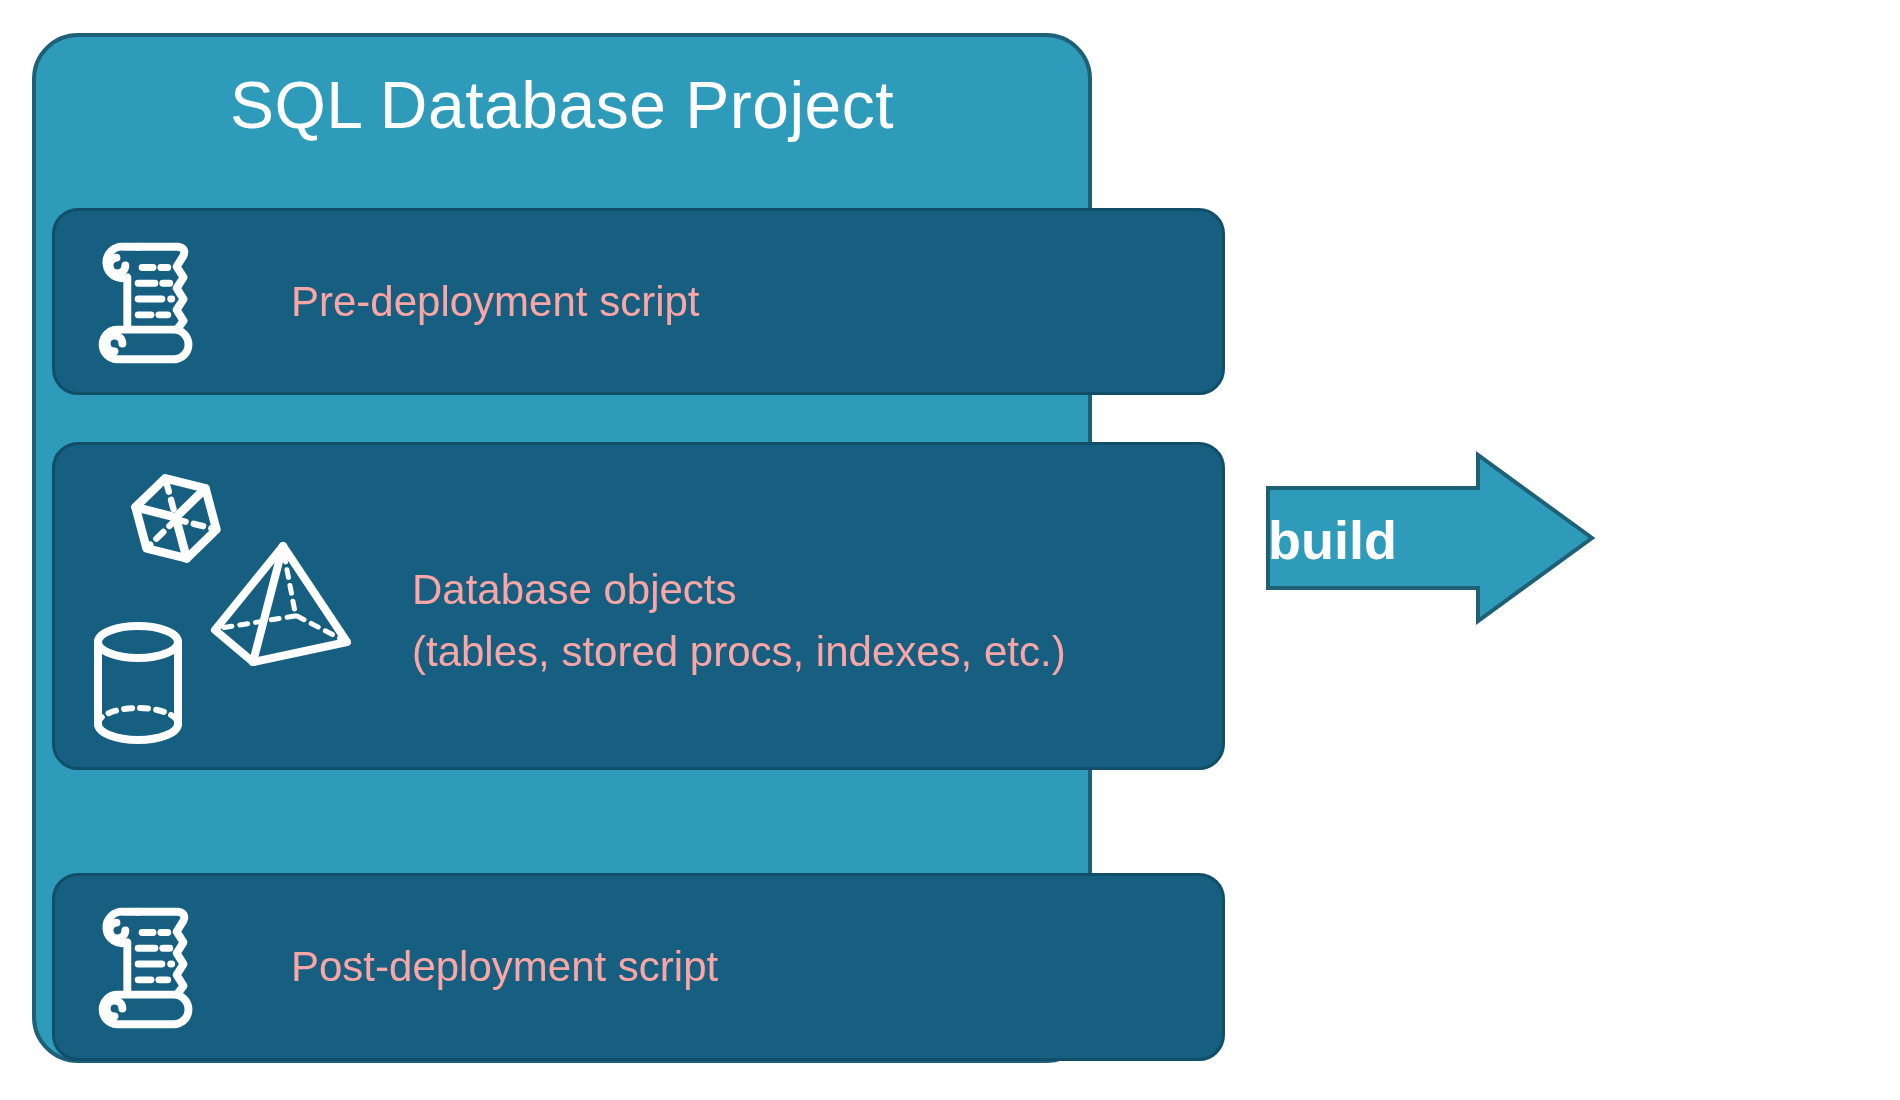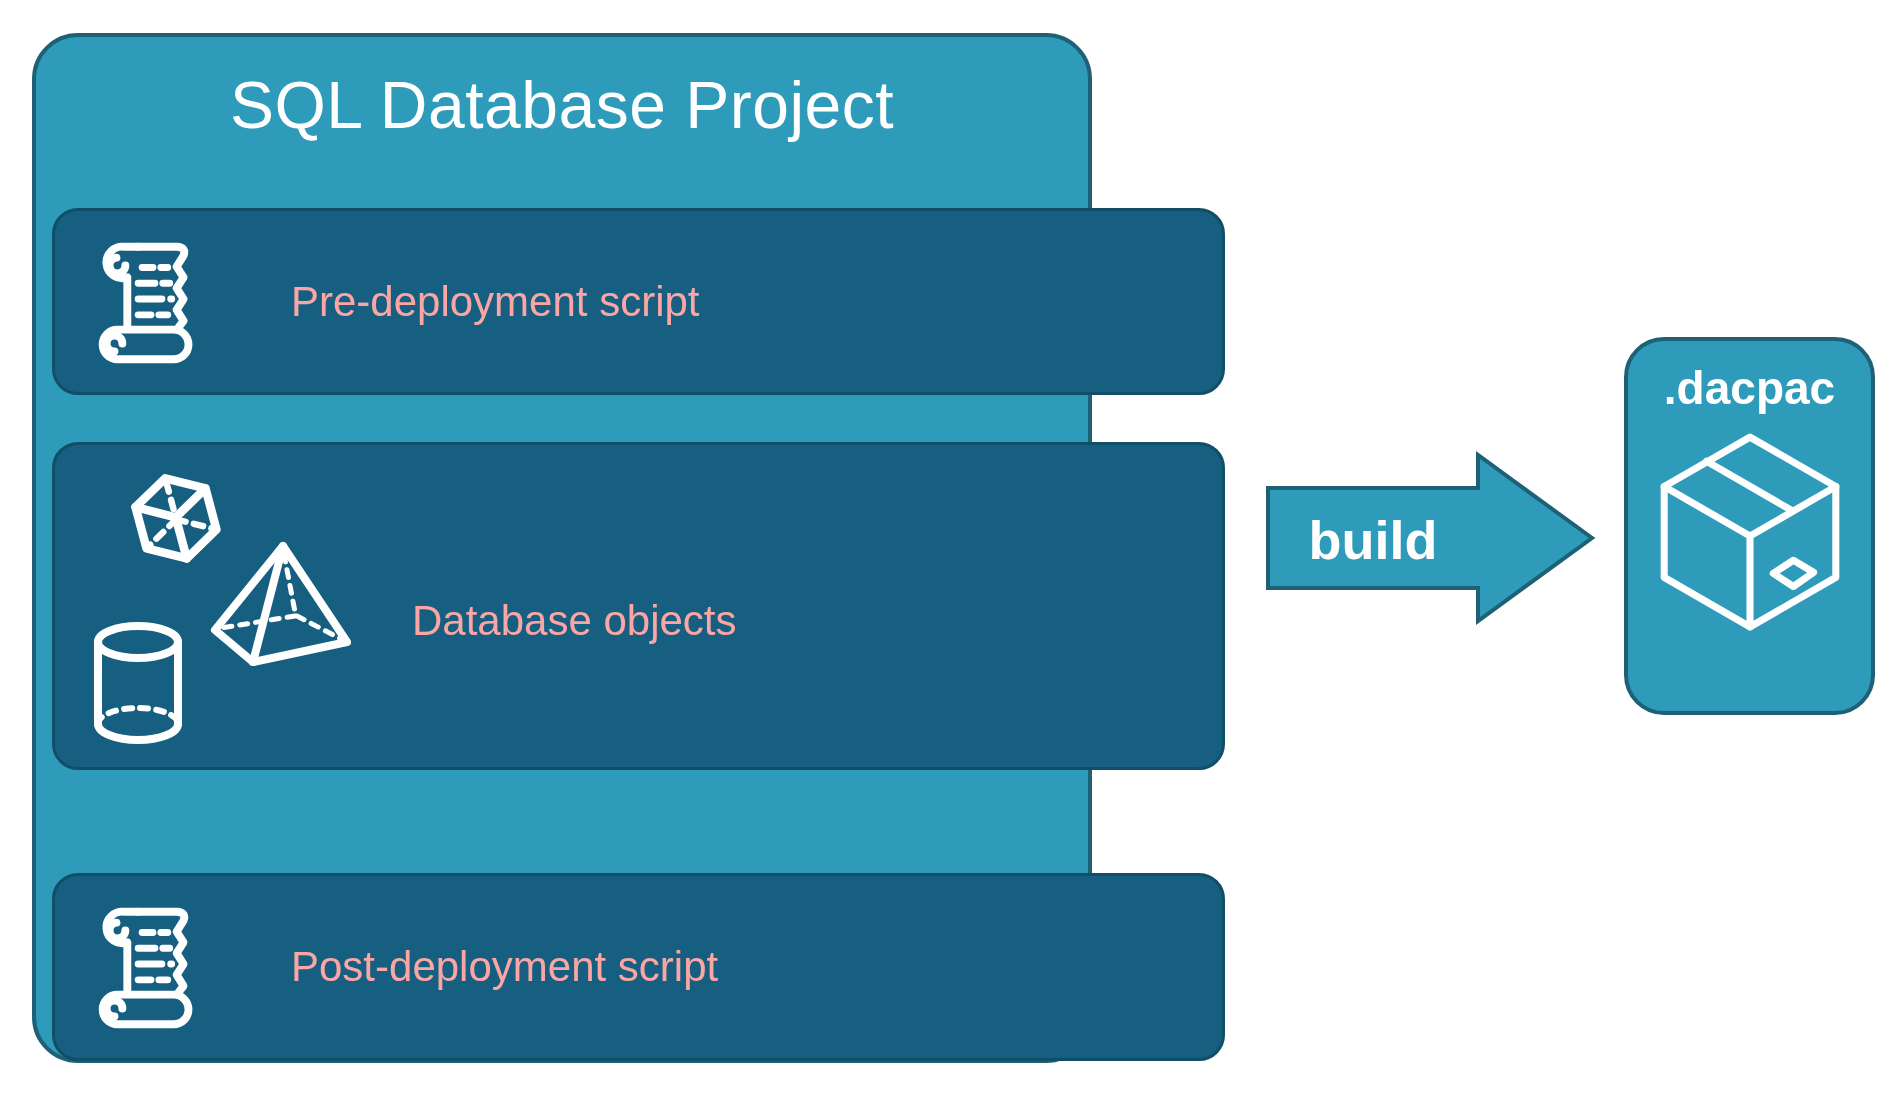--- a/index.html
+++ b/index.html
@@ -41,21 +41,21 @@
   .cube-pos{left:55px;top:22px;width:132px;height:124px;}
   .pyramid-pos{left:150px;top:93px;width:150px;height:140px;}
   .cylinder-pos{left:33px;top:173px;width:100px;height:130px;}
 
   svg .wline{stroke:#ffffff;fill:none;stroke-linecap:round;stroke-linejoin:round;}
 
   
   .build-arrow{position:absolute;left:1260px;top:450px;width:345px;height:185px;}
   .build-label{
     position:absolute;left:1268px;top:508px;width:210px;height:64px;
-    text-align:center;font-size:54px;line-height:64px;font-weight:700;color:#ffffff;
+    text-align:left;font-size:54px;line-height:64px;font-weight:700;color:#ffffff;
   }
 
   
   .dacpac-box{
     position:absolute;left:1624px;top:337px;width:251px;height:378px;
     background:#2F9BBA;border:4px solid #1E6076;border-radius:40px;
     box-sizing:border-box;text-align:center;
   }
   .dacpac-title{margin-top:20px;font-size:46px;line-height:54px;font-weight:700;color:#ffffff;}
   .package-pos{display:block;margin:14px auto 0;width:196px;height:212px;}
@@ -116,20 +116,21 @@
         <g class="wline" stroke-width="8">
           <ellipse cx="50" cy="24" rx="40" ry="16"></ellipse>
           <path d="M10 24 V106"></path>
           <path d="M90 24 V106"></path>
           <path d="M10 106 A40 16 0 0 0 90 106"></path>
         </g>
         <path class="wline" stroke-width="6" stroke-dasharray="8 8" d="M10 106 A40 16 0 0 1 90 106"></path>
       </svg>
       <div class="panel-label objects-label">
         <div>Database objects</div>
+        <div>(tables, stored procs, indexes, etc.)</div>
       </div>
     </div>
 
     <div class="panel panel-post">
       <svg class="icon scroll-pos" viewBox="0 0 132 148">
         <g class="wline" stroke-width="8">
           <path d="M54 16 H40 a16 16 0 1 0 3 31"></path>
           <path d="M41 35 a8 8 0 1 1 -9 -8"></path>
           <path d="M54 16 h40 q9 1 6 9 l-7 11 7 11 -7 11 7 11 -7 11 7 11 -6 8"></path>
           <path d="M43 49 v50"></path>
@@ -145,26 +146,14 @@
       </svg>
       <div class="panel-label single-label">Post-deployment script</div>
     </div>
   </div>
 
   <svg class="build-arrow" viewBox="0 0 345 185">
     <polygon points="8,38 218,38 218,5 332,88 218,171 218,138 8,138" fill="#2F9BBA" stroke="#1E6076" stroke-width="4"></polygon>
   </svg>
   <div class="build-label">build</div>
 
-  <div class="dacpac-box">
-    <div class="dacpac-title">.dacpac</div>
-    <svg class="package-pos" viewBox="0 0 190 210">
-      <g class="wline" stroke-width="7">
-        <path d="M95 8 L180 57 L95 106 L10 57 Z"></path>
-        <path d="M52 32 L137 81"></path>
-        <path d="M10 57 V147 L95 196 L180 147 V57"></path>
-        <path d="M95 106 V196"></path>
-        <path d="M138 130 L158 142 L138 156 L118 143 Z"></path>
-      </g>
-    </svg>
-  </div>
 
 </div>
 
 </body></html>

